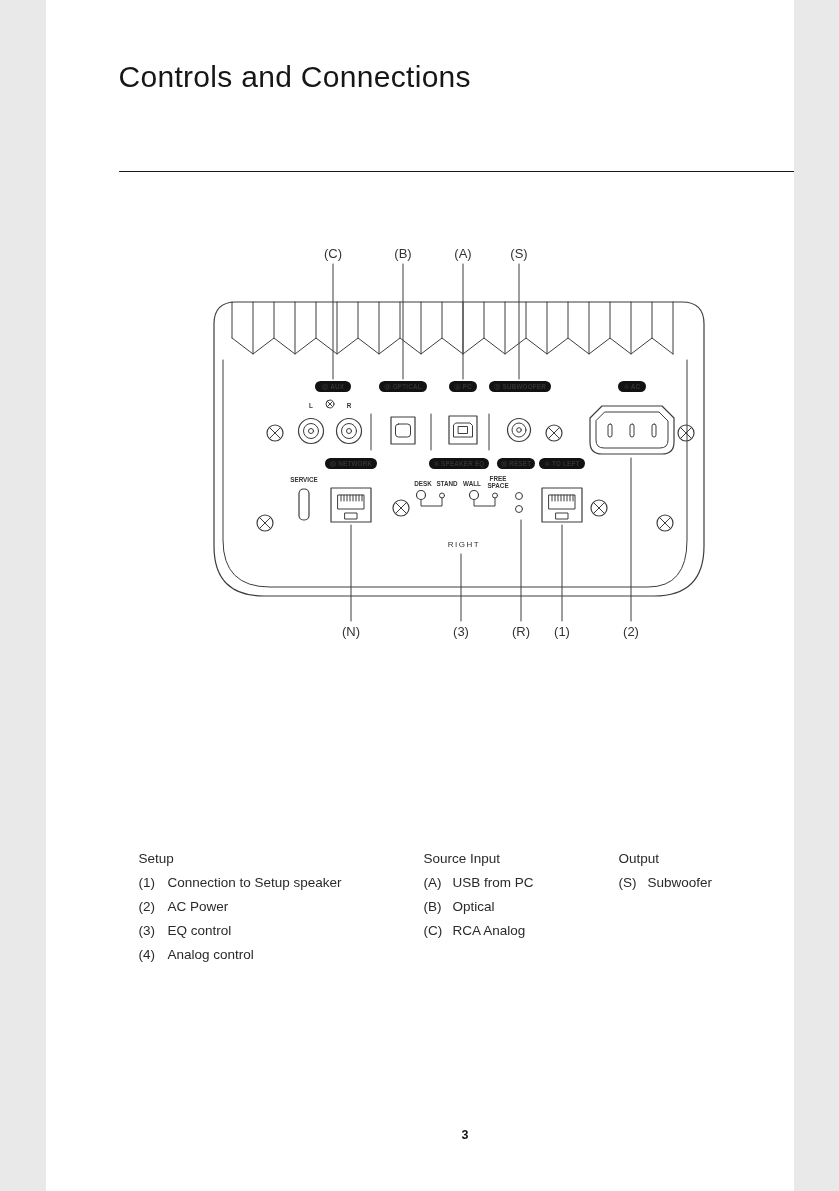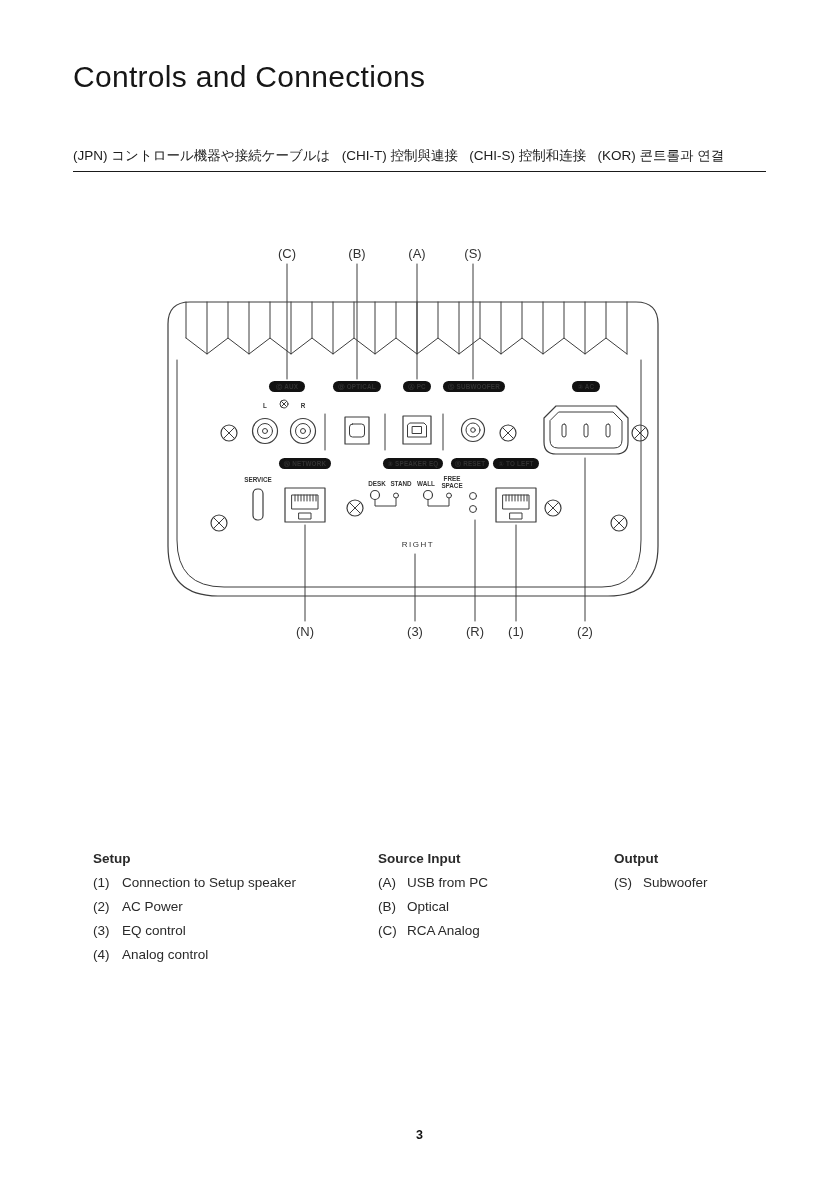--- a/index.html
+++ b/index.html
@@ -1,17 +1,17 @@
 <!DOCTYPE html>
 <html><head>
 <meta charset="utf-8">
 <style>
   html,body{margin:0;padding:0;background:#e9e9e9;}
   .page{
-    position:relative;width:839px;height:1191px;margin:0 auto;background:#ffffff;
+    position:relative;width:748px;height:1191px;margin:0 auto;background:#ffffff;
     font-family:"Liberation Sans","DejaVu Sans",sans-serif;color:#222;overflow:hidden;
   }
   .title{
     position:absolute;left:73px;top:60px;font-size:30px;font-weight:500;
     color:#161616;letter-spacing:.3px;
   }
   .lang-line{position:absolute;left:73px;font-size:13.5px;color:#1d1d1d;white-space:pre;}
   .lang-1{top:120px;}
   .lang-2{top:147px;}
   .rule{position:absolute;left:73px;top:171px;width:693px;border-top:1.6px solid #1a1a1a;}
@@ -21,34 +21,33 @@
   .thin{stroke-width:1;}
   .badge{fill:#121212;stroke:none;}
   .diagram text{stroke:none;fill:#333;}
   .callout{font-size:13px;fill:#333;}
   .badge-text{font-size:6.3px;font-weight:bold;fill:#ffffff;letter-spacing:.2px;}
   .tiny{font-size:6.3px;font-weight:bold;fill:#333;}
   .right-label{font-size:8px;fill:#555;letter-spacing:1.5px;}
   .legend-col{position:absolute;top:846px;font-size:13.5px;color:#2a2a2a;}
   .col-setup{left:93px;}
   .col-source{left:378px;}
-  .col-output{left:614px;}
+  .col-output{left:573px;}
   .legend-row{display:flex;height:24px;align-items:center;}
-  .legend-header{height:24px;display:flex;align-items:center;font-weight:bold;}
+  .legend-header{height:24px;display:flex;align-items:center;}
   .legend-num{width:29px;flex:0 0 29px;}
   .page-num{position:absolute;left:0;top:1128px;width:839px;text-align:center;
     font-size:12.5px;font-weight:bold;color:#111;}
 </style>
 </head>
 <body>
 
 <div class="page">
 
   <div class="title">Controls and Connections</div>
-  <div class="lang-line lang-2">(JPN) コントロール機器や接続ケーブルは   (CHI-T) 控制與連接   (CHI-S) 控制和连接   (KOR) 콘트롤과 연결</div>
   <div class="rule"></div>
 
   <div class="diagram">
     <svg width="520" height="420" viewBox="0 0 520 420">
 
       <text class="callout" x="127" y="20" text-anchor="middle">(C)</text>
       <text class="callout" x="197" y="20" text-anchor="middle">(B)</text>
       <text class="callout" x="257" y="20" text-anchor="middle">(A)</text>
       <text class="callout" x="313" y="20" text-anchor="middle">(S)</text>
 

